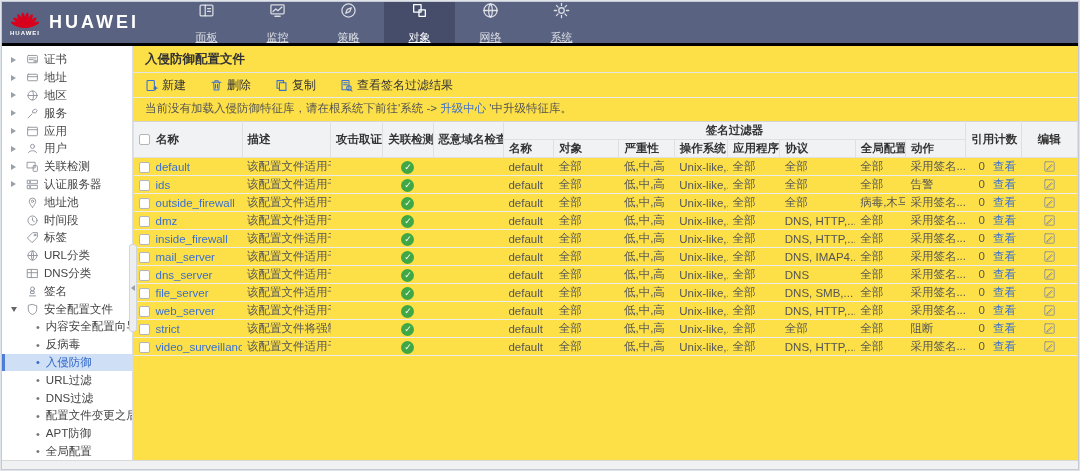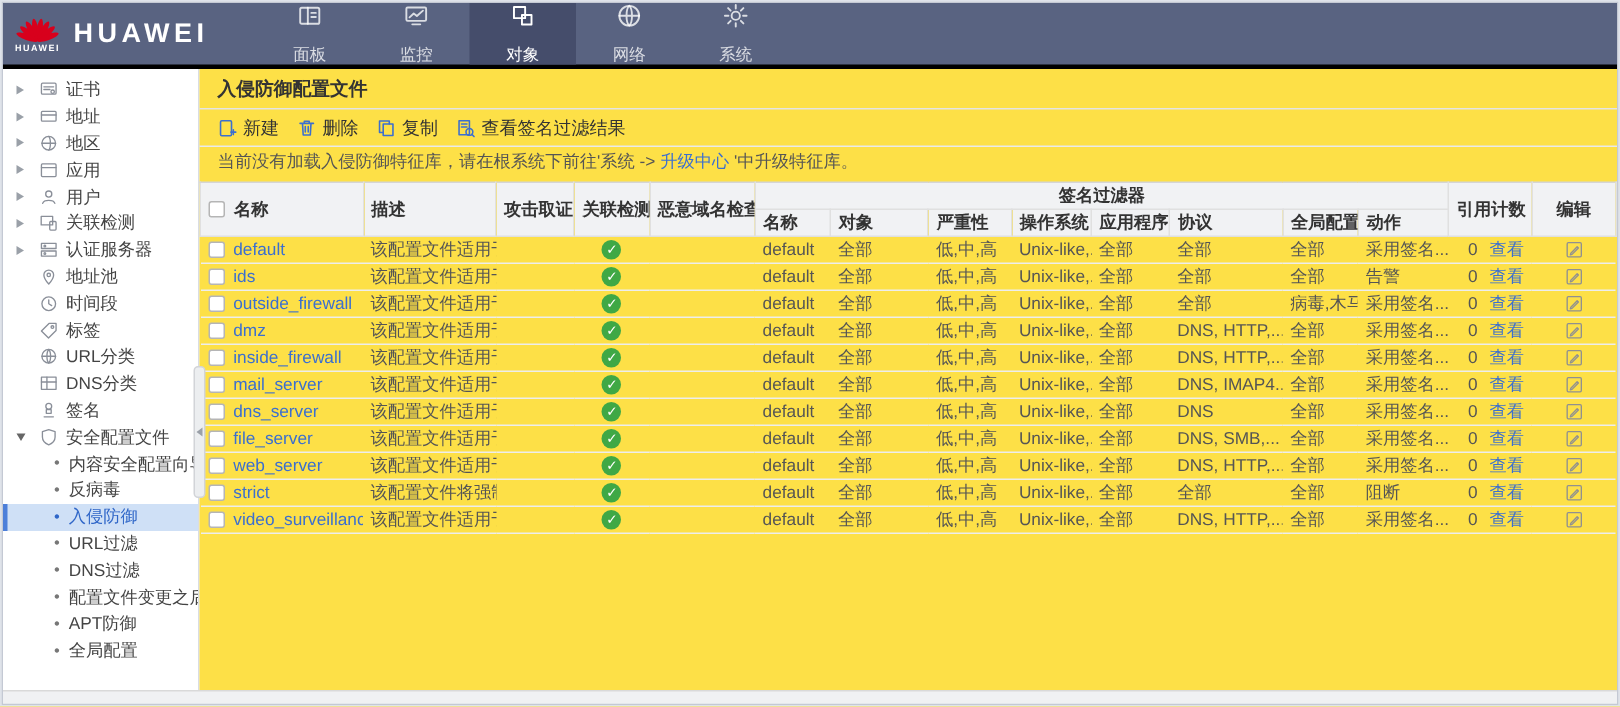--- a/index.html
+++ b/index.html
@@ -21,21 +21,21 @@
     display:flex; align-items:stretch;
   }
   .brand { display:flex; align-items:center; padding-left:8px; width:145px; flex:0 0 145px; }
   .logo-block { display:flex; flex-direction:column; align-items:center; margin-right:9px; }
   .logo-block svg { width:30px; height:20px; display:block; }
   .logo-caption { color:#fff; font-size:6px; letter-spacing:1px; margin-top:1px; font-weight:bold; }
   .brand-name { color:#fff; font-size:18px; font-weight:bold; letter-spacing:3px; }
   .nav { display:flex; margin-left:24px; }
   .nav-item {
     width:71px; display:flex; flex-direction:column; align-items:center;
-    justify-content:center; gap:12px; cursor:pointer; color:rgba(255,255,255,0.78);
+    justify-content:center; gap:12px; cursor:pointer; color:rgba(255,255,255,0.78);text-decoration:underline;
   }
   .nav-item.active { background:#454d6b; color:#fff; }
   .nav-icon { height:17px; }
   .nav-icon svg { width:17px; height:17px; stroke:currentColor; fill:none; stroke-width:1.2; stroke-linecap:round; stroke-linejoin:round; }
   .nav-label { font-size:11px; line-height:12px; }
   
   .content { flex:1 1 auto; display:flex; min-height:0; position:relative; background:#fff; }
   .sidebar {
     width:131px; flex:0 0 131px; border-right:1px solid #d9dde3;
     padding-top:5px; overflow:hidden; background:#fff;
@@ -59,21 +59,21 @@
     background:#eceef0; border:1px solid #d2d4d8; border-radius:3px;
     display:flex; align-items:center; justify-content:center; cursor:pointer; z-index:4;
   }
   .collapse-handle .tri-l { width:0; height:0; border-right:4px solid #9aa0a8; border-top:3px solid transparent; border-bottom:3px solid transparent; }
   
   .main { flex:1 1 auto; min-width:0; display:flex; flex-direction:column; background:#fde047; }
   .page-title {
     font-size:12.5px; font-weight:bold; color:#333;
     padding:5px 12px 4px; border-bottom:1px solid #e4e4e4;
   }
-  .toolbar { display:flex; align-items:center; gap:12px; padding:4px 12px 3px; border-bottom:1px solid #eaeaea; }
+  .toolbar { display:flex; align-items:center; gap:24px; padding:4px 12px 3px; border-bottom:1px solid #eaeaea; }
   .tbtn { display:flex; align-items:center; gap:4px; font-size:12px; color:#333; cursor:pointer; }
   .tbtn .ticon svg { width:13px; height:13px; stroke:#3b6fd0; fill:none; stroke-width:1.3; stroke-linecap:round; stroke-linejoin:round; display:block; }
   .notice { padding:3px 12px 5px; font-size:11.5px; color:#555; line-height:15px; }
   .lnk { color:#3b6fd0; text-decoration:none; cursor:pointer; }
   .help {
     display:inline-block; width:12px; height:12px; border-radius:50%;
     background:#7d92b8; color:#fff; font-size:9px; text-align:center;
     line-height:12px; vertical-align:1px; cursor:pointer; font-weight:bold;
   }
   
@@ -138,20 +138,27 @@
           <span class="nav-label">面板</span>
         </div>
         <div class="nav-item">
           <span class="nav-icon"><svg viewBox="0 0 16 16">
               <rect x="1.8" y="2.8" width="12.4" height="8.4" rx="0.8"></rect>
               <path d="M3.8 9l2.6-2.4 2 1.6 3.8-3.4"></path>
               <path d="M5.5 13.4h5"></path>
             </svg></span>
           <span class="nav-label">监控</span>
         </div>
+        <div class="nav-item">
+          <span class="nav-icon"><svg viewBox="0 0 16 16">
+              <circle cx="8" cy="8" r="6.2"></circle>
+              <path d="M10.6 5.4L9.1 9.1 5.4 10.6 6.9 6.9z"></path>
+            </svg></span>
+          <span class="nav-label">策略</span>
+        </div>
         <div class="nav-item active">
           <span class="nav-icon"><svg viewBox="0 0 16 16">
               <rect x="2.5" y="2.5" width="7" height="7"></rect>
               <rect x="7.5" y="7.5" width="6" height="6"></rect>
             </svg></span>
           <span class="nav-label">对象</span>
         </div>
         <div class="nav-item">
           <span class="nav-icon"><svg viewBox="0 0 16 16">
               <circle cx="8" cy="8" r="6.2"></circle>
@@ -194,20 +201,30 @@
         </div>
         <div class="side-item">
           <span class="arr">
             <span class="tri-r"></span>
           </span>
           <span class="side-icon"><svg viewBox="0 0 16 16">
               <circle cx="8" cy="8" r="5.6"></circle>
               <path d="M2.4 8h11.2M8 2.4c1.8 1.8 1.8 9.4 0 11.2"></path>
             </svg></span>
           <span>地区</span>
+        </div>
+        <div class="side-item">
+          <span class="arr">
+            <span class="tri-r"></span>
+          </span>
+          <span class="side-icon"><svg viewBox="0 0 16 16">
+              <path d="M2.5 13.5l5-5"></path>
+              <path d="M8.5 4.5l3-2.2 2.2 2.2-2.2 3-3-.8z"></path>
+            </svg></span>
+          <span>服务</span>
         </div>
         <div class="side-item">
           <span class="arr">
             <span class="tri-r"></span>
           </span>
           <span class="side-icon"><svg viewBox="0 0 16 16">
               <rect x="2" y="2.8" width="12" height="10.4" rx="0.8"></rect>
               <path d="M2 5.8h12"></path>
             </svg></span>
           <span>应用</span>

